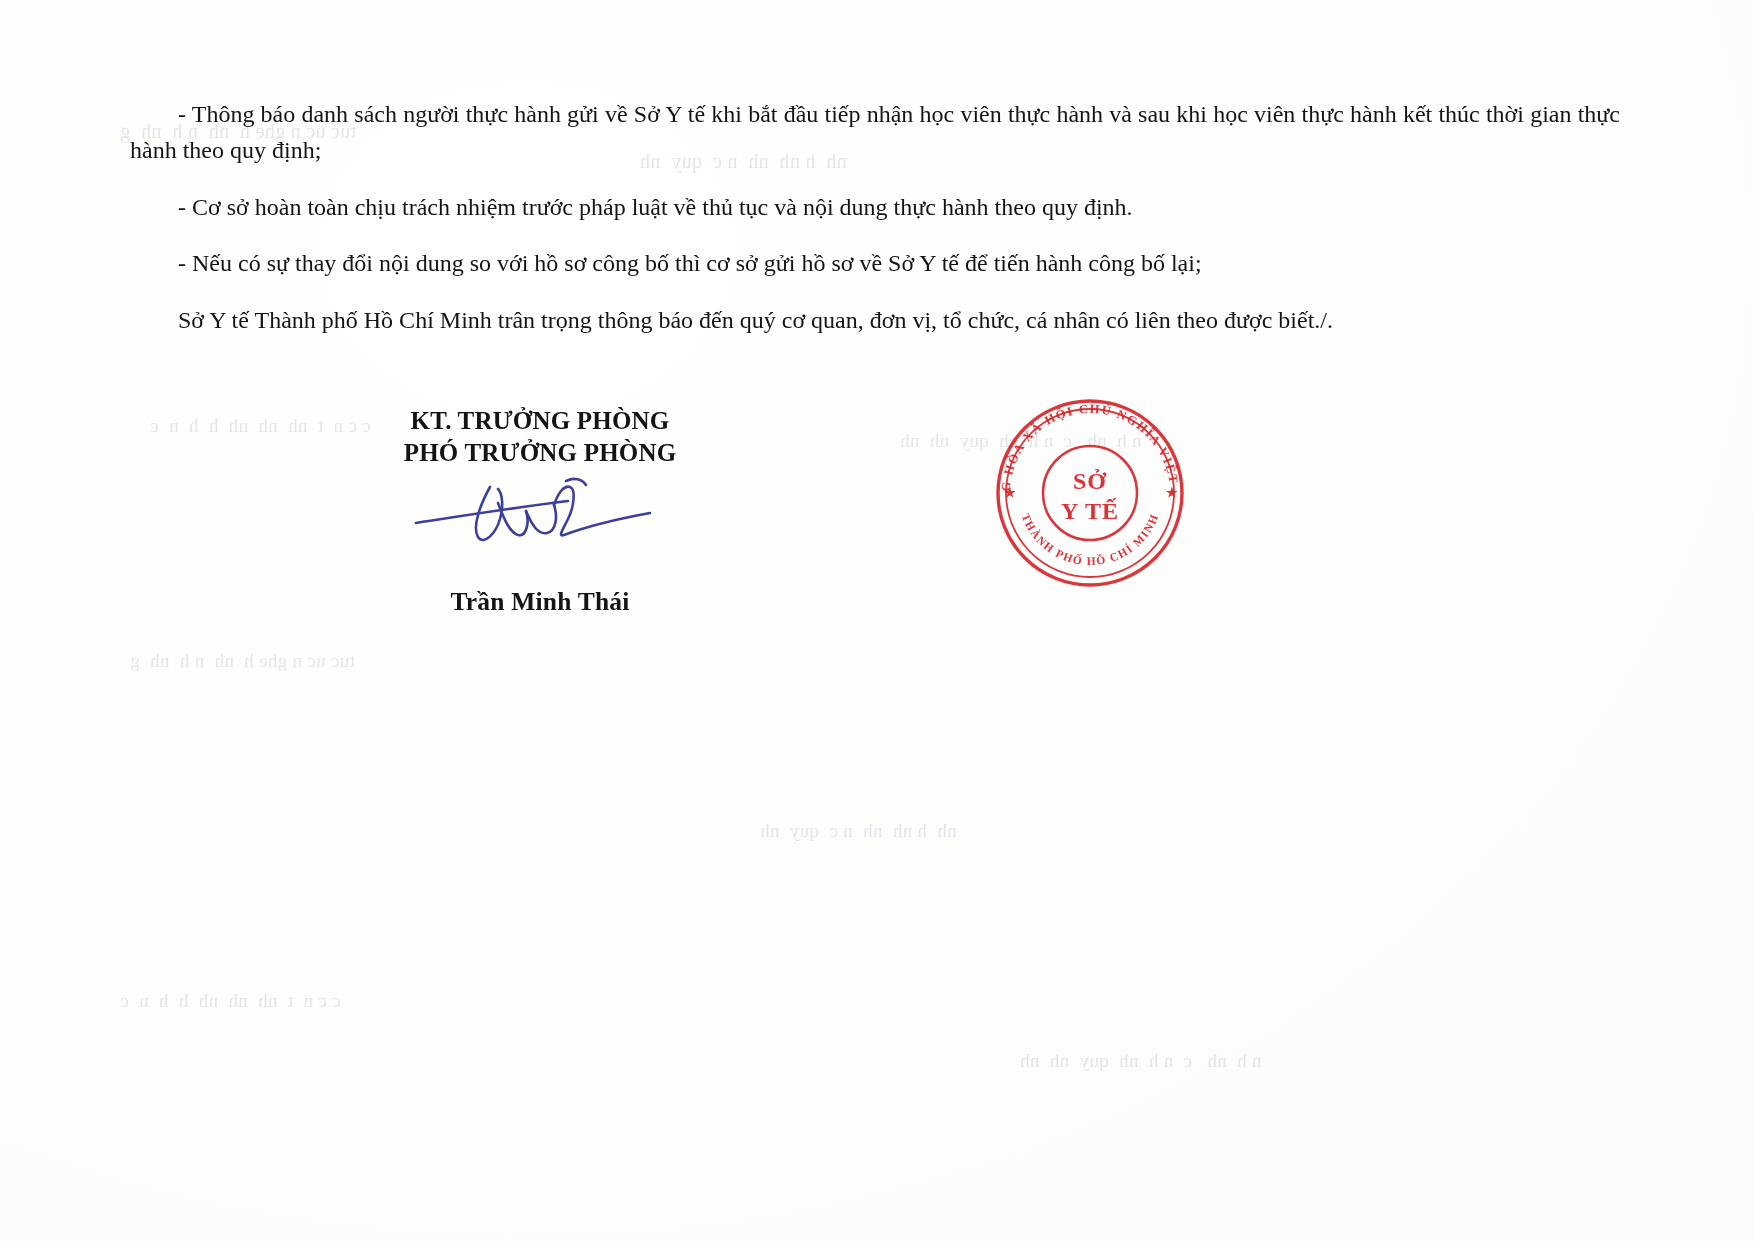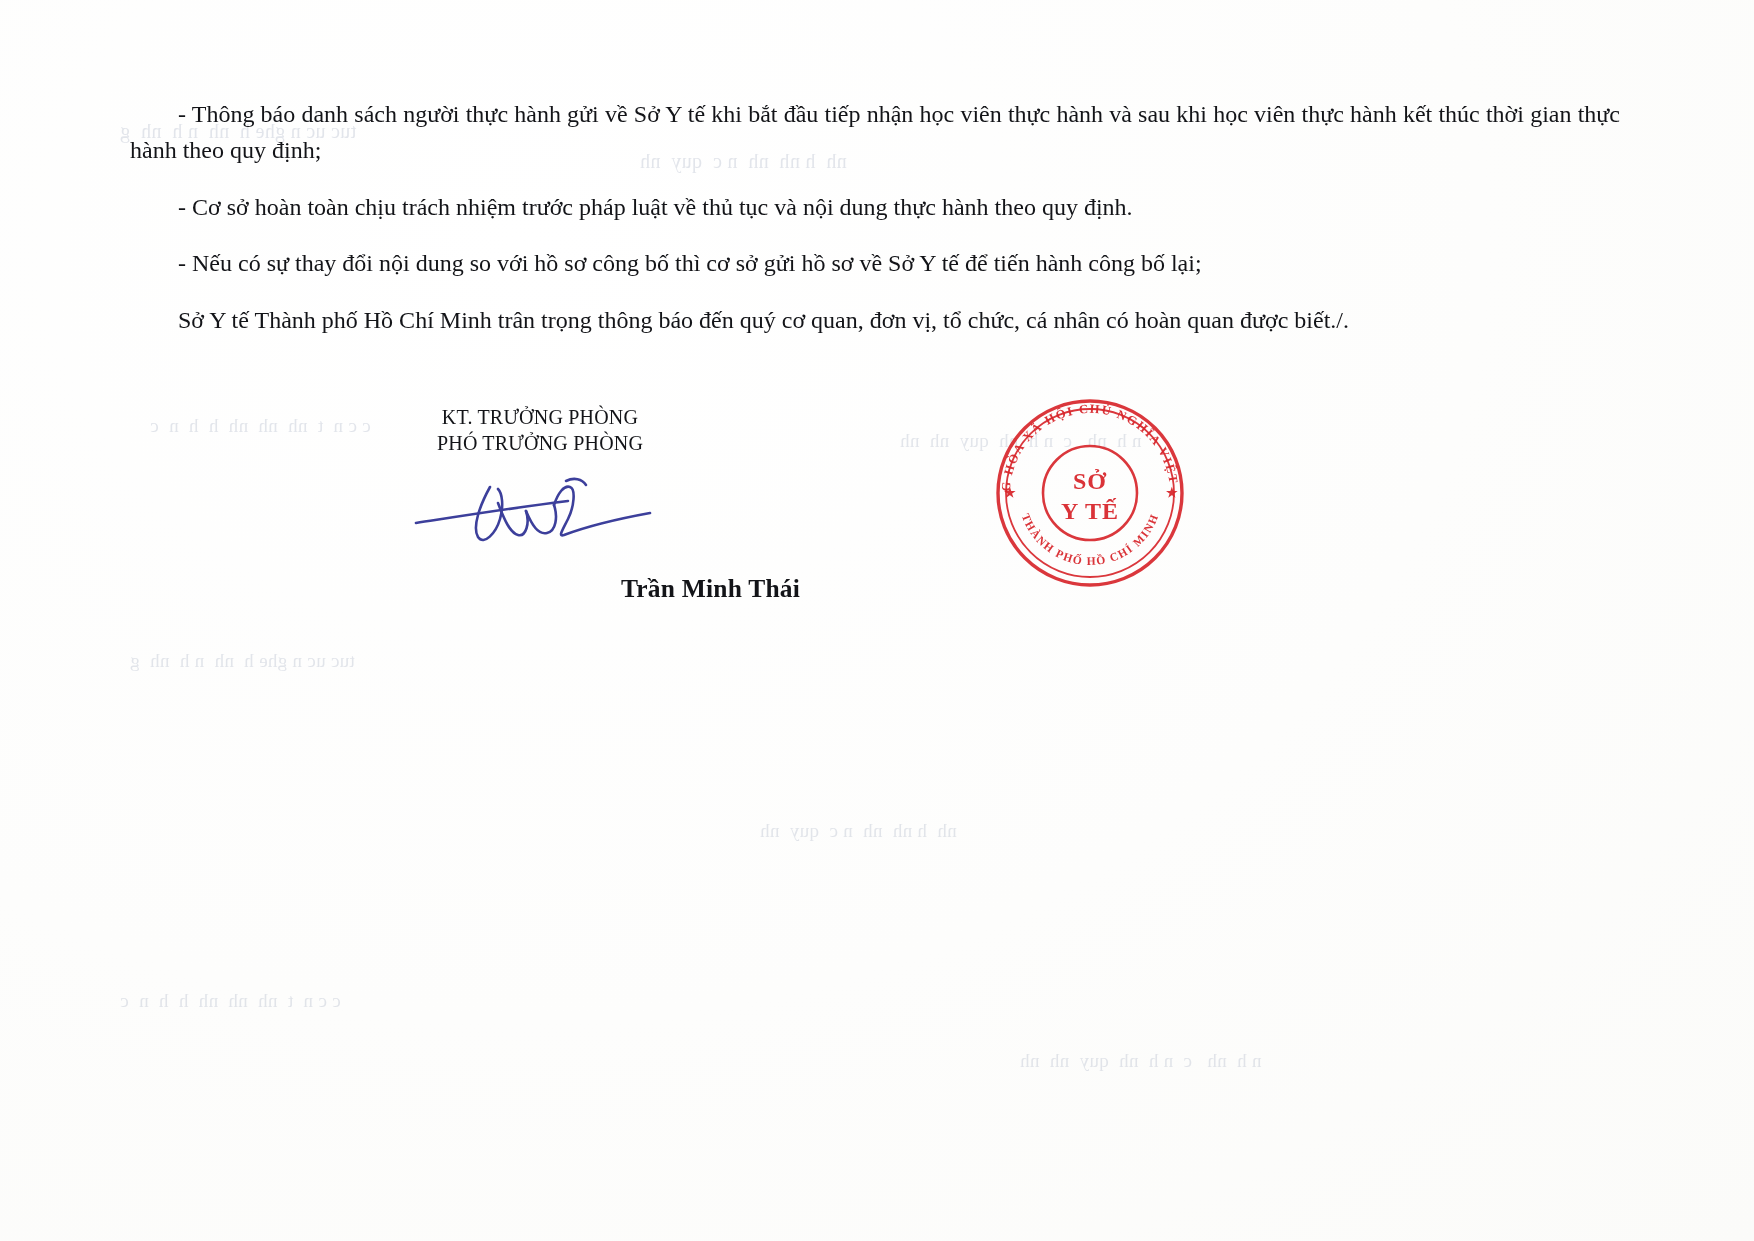--- a/index.html
+++ b/index.html
@@ -64,31 +64,30 @@
   }
   .sig-block {
     width: 520px;
     text-align: center;
     position: relative;
   }
   .sig-left { margin-left: 150px; }
   .sig-right { margin-right: 120px; }
 
   .sig-title {
-    font-size: 20px;
-    font-weight: normal;
+    font-size: 25px;
+    font-weight: bold;
     line-height: 1.28;
     letter-spacing: .2px;
   }
   .sig-gap { height: 118px; }
   .sig-name {
     font-size: 25.5px;
     font-weight: bold;
     letter-spacing: .2px;
-    text-align: right;
   }
 
   
   .handwriting {
     position: absolute;
     pointer-events: none;
   }
   .hw-left  { left: 118px; top: 58px; }
   .hw-right { left: 140px; top: 62px; }
 
@@ -117,21 +116,21 @@
     <div class="bleed" style="left:130px;  top:650px; font-size:19px;">tuc uc n ghe h  nh  n h  nh  g</div>
     <div class="bleed" style="left:760px;  top:820px; font-size:19px;">nh  h nh  nh  n c  quy  nh</div>
     <div class="bleed" style="left:120px;  top:990px; font-size:19px;">c c n  t  nh  nh  nh  h  h  n  c</div>
     <div class="bleed" style="left:1020px; top:1050px; font-size:19px;">n h  nh   c  n h  nh  quy  nh  nh</div>
   </div>
 
   <div class="body-text">
     <p class="para">- Thông báo danh sách người thực hành gửi về Sở Y tế khi bắt đầu tiếp nhận học viên thực hành và sau khi học viên thực hành kết thúc thời gian thực hành theo quy định;</p>
     <p class="para">- Cơ sở hoàn toàn chịu trách nhiệm trước pháp luật về thủ tục và nội dung thực hành theo quy định.</p>
     <p class="para">- Nếu có sự thay đổi nội dung so với hồ sơ công bố thì cơ sở gửi hồ sơ về Sở Y tế để tiến hành công bố lại;</p>
-    <p class="para">Sở Y tế Thành phố Hồ Chí Minh trân trọng thông báo đến quý cơ quan, đơn vị, tổ chức, cá nhân có hoàn quan được biết./.</p>
+    <p class="para">Sở Y tế Thành phố Hồ Chí Minh trân trọng thông báo đến quý cơ quan, đơn vị, tổ chức, cá nhân có liên theo được biết./.</p>
   </div>
 
   <div class="signatures">
 
     <div class="sig-block sig-left">
       <div class="sig-title">KT. TRƯỞNG PHÒNG</div>
       <div class="sig-title">PHÓ TRƯỞNG PHÒNG</div>
       <div class="sig-gap"></div>
       <div class="sig-name">Trần Minh Thái</div>
 

